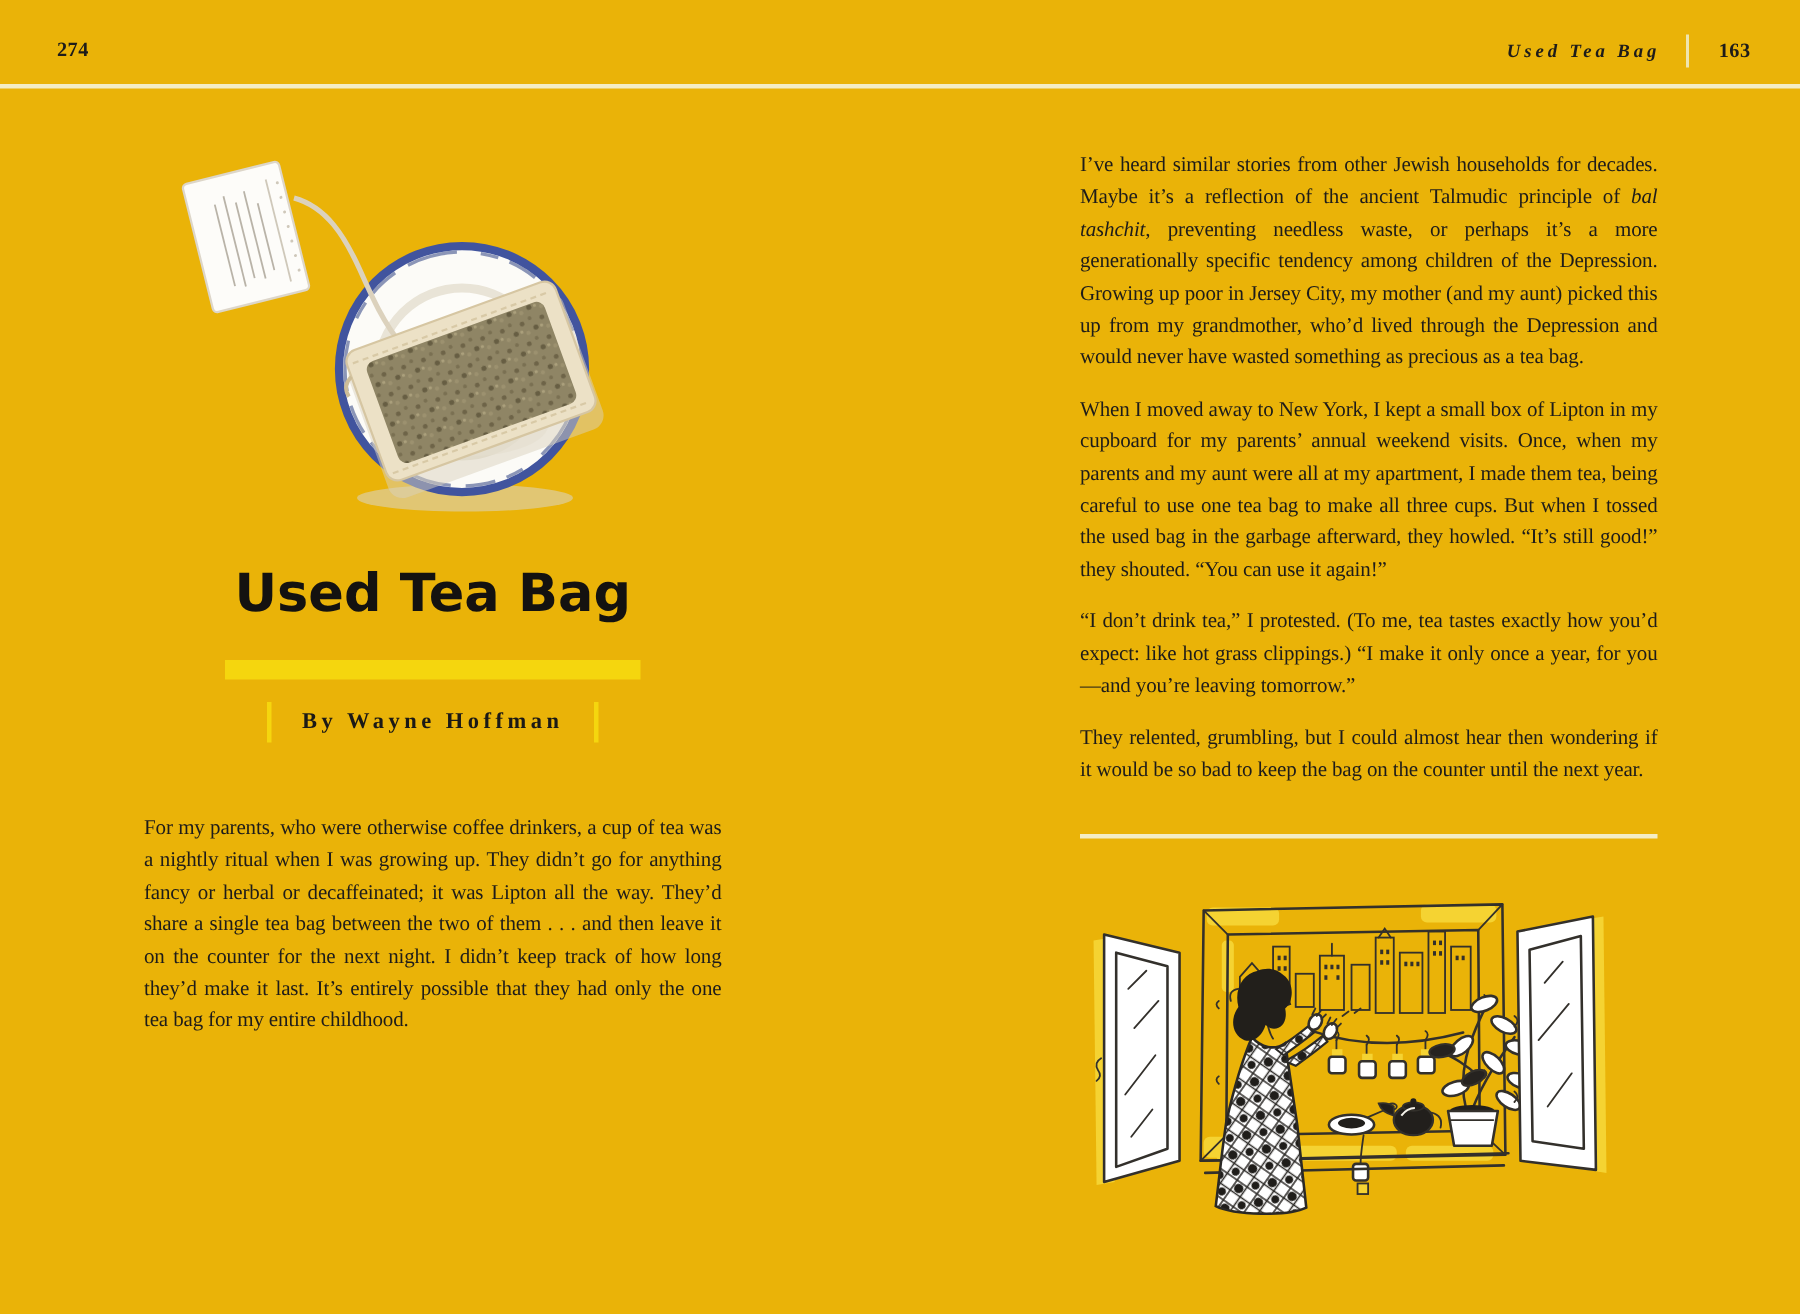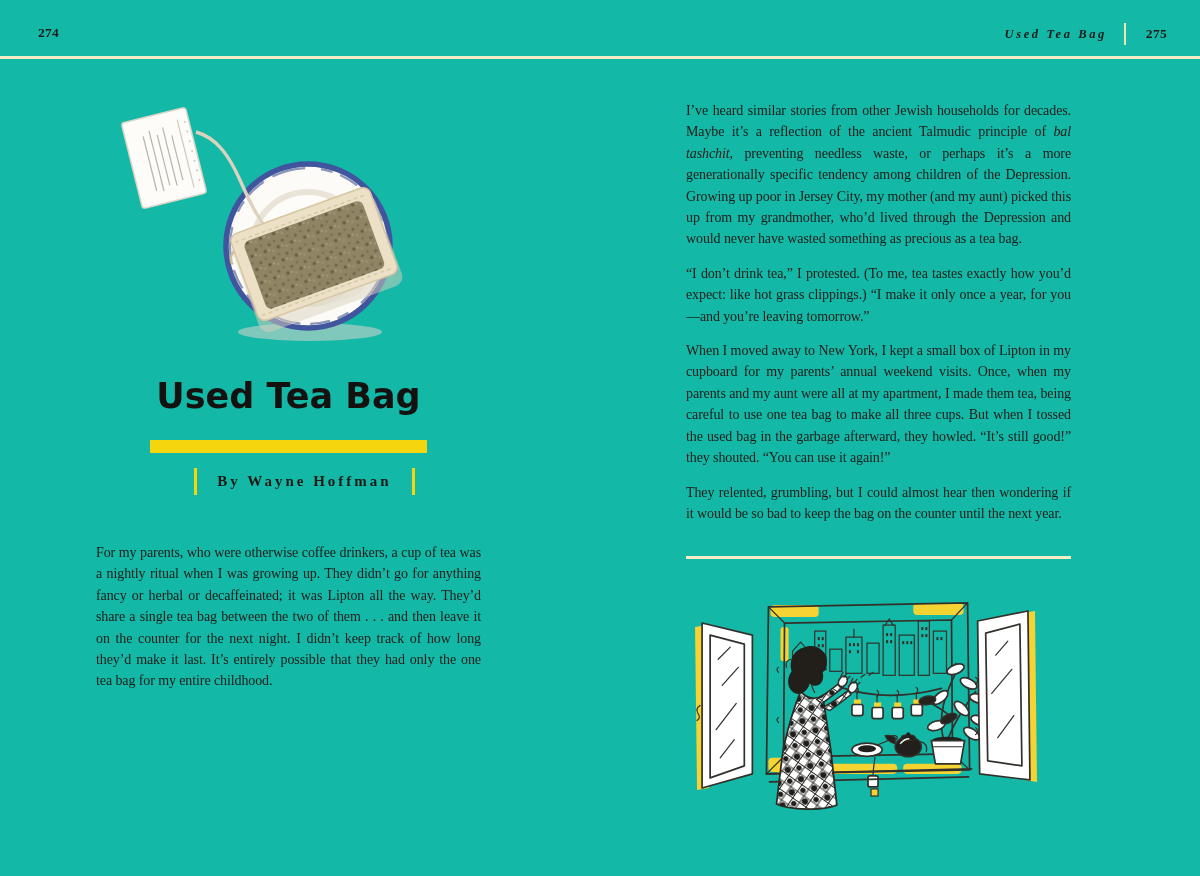--- a/index.html
+++ b/index.html
@@ -1,53 +1,53 @@
 <!DOCTYPE html>
 <html lang="en"><head>
 <meta charset="utf-8">
 <style>
   html,body { margin:0; padding:0; background:#ffffff; }
   .spread {
-    position:relative; width:1200px; height:876px; background:#14b8a6;
+    position:relative; width:1200px; height:876px; background:#eab308;
     font-family:"Liberation Serif", serif; color:#1E1C1A; overflow:hidden;
   }
   
   .pn-left {
     position:absolute; top:25px; left:38px;
     font-weight:bold; font-size:13.5px; letter-spacing:.3px;
   }
   .head-right {
     position:absolute; top:22px; right:33px;
     display:flex; align-items:center; height:24px;
   }
   .running-title {
     font-weight:bold; font-style:italic; font-size:12.5px; letter-spacing:2.6px;
   }
   .head-divider { width:2px; height:22px; background:#EFE5AF; margin:0 20px 0 17px; }
   .pn-right { font-weight:bold; font-size:13.5px; letter-spacing:.3px; }
   .header-rule { position:absolute; top:56px; left:0; width:1200px; height:3px; background:#F4EDC4; }
 
   
   .page-left  { position:absolute; left:96px;  top:0; width:385px; height:876px; }
-  .page-right { position:absolute; left:686px; top:0; width:385px; height:638px; }
+  .page-right { position:absolute; left:720px; top:0; width:385px; height:638px; }
 
   figure { margin:0; padding:0; }
   .photo-figure { position:absolute; left:22px; top:96px; width:302px; height:252px; }
   .illo-figure  { position:absolute; left:2px;  top:596px; width:352px; height:218px; }
 
   .chapter-title {
     position:absolute; top:377px; left:0; width:100%; margin:0;
     text-align:center; font-family:"DejaVu Sans", sans-serif;
     font-weight:bold; font-size:35px; line-height:1.1; color:#141210;
     letter-spacing:0px;
   }
   .title-bar { position:absolute; top:440px; left:54px; width:277px; height:13px; background:#F5D60E; }
 
   .byline-row {
-    position:absolute; top:468px; left:16px; width:100%;
+    position:absolute; top:468px; left:0; width:100%;
     display:flex; justify-content:center; align-items:center; gap:20px;
   }
   .byline-bar  { width:3px; height:27px; background:#F5D60E; }
   .byline-text { font-weight:bold; font-size:15px; letter-spacing:3px; color:#1b1916; }
 
   .body-col {
     position:absolute; left:0; width:385px;
     text-align:justify; font-size:14px; line-height:21.4px;
     letter-spacing:-0.1px; hyphens:auto; -webkit-hyphens:auto;
   }
@@ -66,21 +66,21 @@
 </style>
 </head>
 <body>
 
 <div class="spread">
 
   <span class="pn-left">274</span>
   <div class="head-right">
     <span class="running-title">Used Tea Bag</span>
     <span class="head-divider"></span>
-    <span class="pn-right">275</span>
+    <span class="pn-right">163</span>
   </div>
   <div class="header-rule"></div>
 
   <section class="page-left">
 
     <figure class="photo-figure">
       <svg width="302" height="252" viewBox="0 0 302 252">
         <defs>
           <pattern id="teaTex" width="14" height="14" patternUnits="userSpaceOnUse">
             <rect width="14" height="14" fill="#8F8565"></rect>
@@ -147,22 +147,22 @@
 
     <div class="body-col" id="left-body">
         <p>For my parents, who were otherwise coffee drinkers, a cup of tea was a nightly ritual when I was growing up. They didn’t go for anything fancy or herbal or decaffeinated; it was Lipton all the way. They’d share a single tea bag between the two of them . . . and then leave it on the counter for the next night. I didn’t keep track of how long they’d make it last. It’s entirely possible that they had only the one tea bag for my entire childhood.</p>
       </div>
   </section>
 
   <section class="page-right">
 
     <div class="body-col" id="right-body">
         <p>I’ve heard similar stories from other Jewish households for decades. Maybe it’s a reflection of the ancient Talmudic principle of <em>bal tashchit</em>, preventing needless waste, or perhaps it’s a more generationally specific tendency among children of the Depression. Growing up poor in Jersey City, my mother (and my aunt) picked this up from my grandmother, who’d lived through the Depression and would never have wasted something as precious as a tea bag.</p>
+        <p>When I moved away to New York, I kept a small box of Lipton in my cupboard for my parents’ annual weekend visits. Once, when my parents and my aunt were all at my apartment, I made them tea, being careful to use one tea bag to make all three cups. But when I tossed the used bag in the garbage afterward, they howled. “It’s still good!” they shouted. “You can use it again!”</p>
         <p>“I don’t drink tea,” I protested. (To me, tea tastes exactly how you’d expect: like hot grass clippings.) “I make it only once a year, for you—and you’re leaving tomorrow.”</p>
-        <p>When I moved away to New York, I kept a small box of Lipton in my cupboard for my parents’ annual weekend visits. Once, when my parents and my aunt were all at my apartment, I made them tea, being careful to use one tea bag to make all three cups. But when I tossed the used bag in the garbage afterward, they howled. “It’s still good!” they shouted. “You can use it again!”</p>
         <p>They relented, grumbling, but I could almost hear then wondering if it would be so bad to keep the bag on the counter until the next year.</p>
       </div>
 
     <div class="separator-rule"></div>
 
     <figure class="illo-figure">
       <svg width="352" height="218" viewBox="0 0 350 215">
         <defs>
           <pattern id="dressPat" width="16" height="16" patternUnits="userSpaceOnUse" patternTransform="rotate(35)">
             <rect width="16" height="16" fill="#ffffff"></rect>

